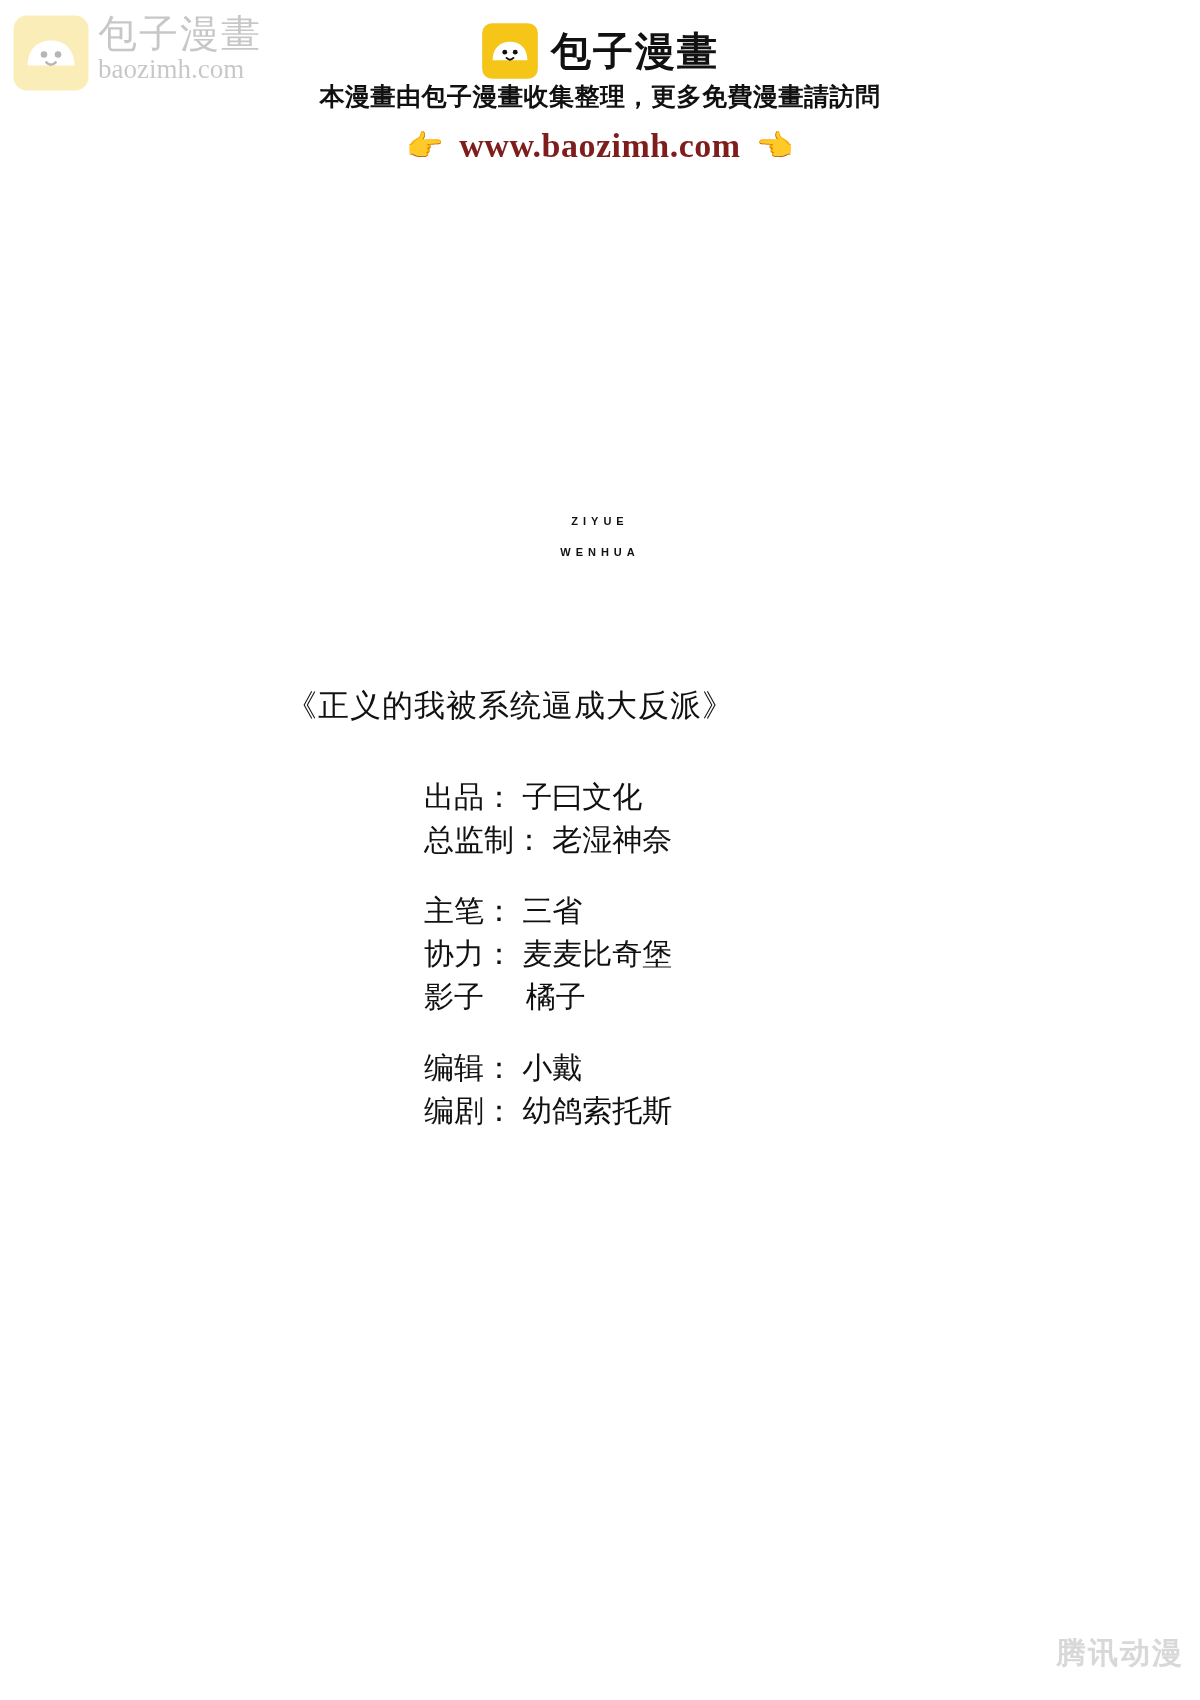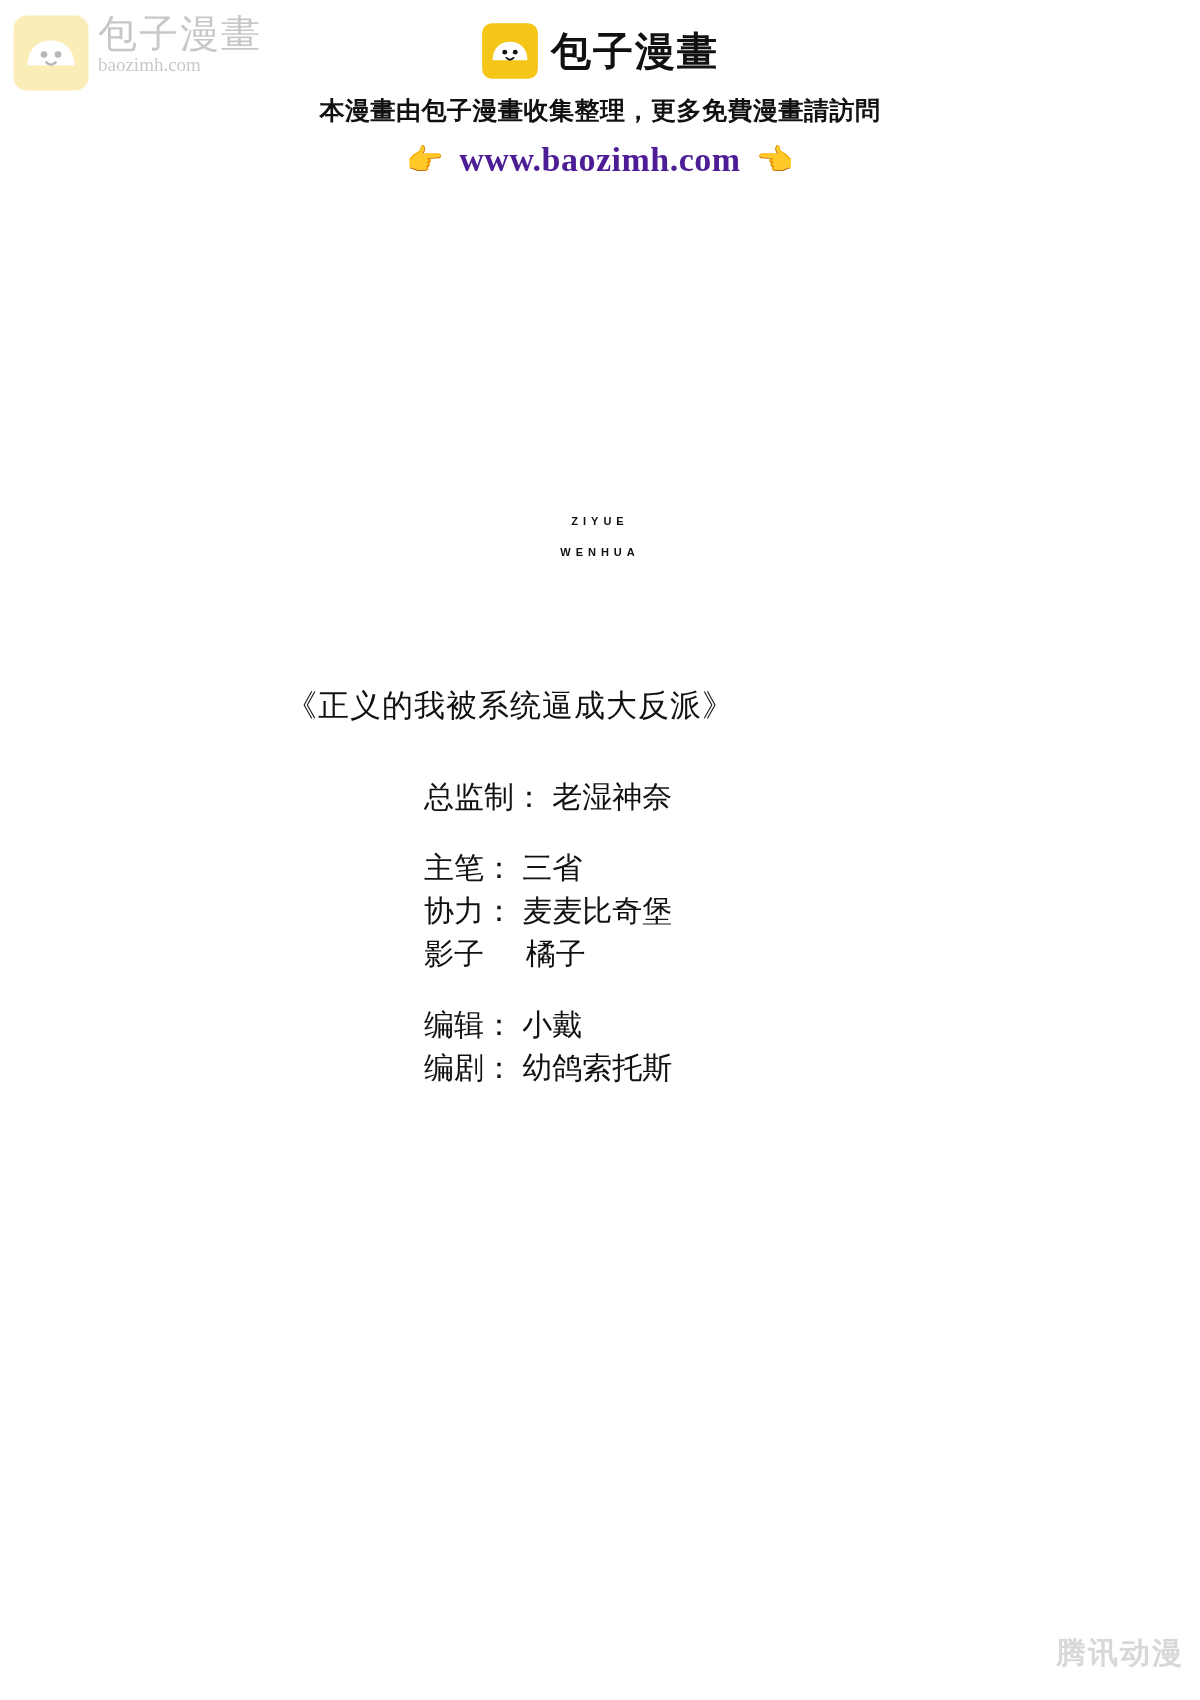--- a/index.html
+++ b/index.html
@@ -37,21 +37,21 @@
     justify-content: center;
   }
   .wm-topleft .wm-cn {
     font-size: 39px;
     letter-spacing: 2px;
     line-height: 1.05;
     color: #4a4a4a;
     white-space: nowrap;
   }
   .wm-topleft .wm-url {
-    font-size: 19px;
+    font-size: 27px;
     line-height: 1.1;
     color: #4a4a4a;
     white-space: nowrap;
     font-family: "Liberation Serif", serif;
   }
 
   
   .header {
     position: absolute;
     left: 0;
@@ -69,38 +69,37 @@
     width: 58px;
     height: 58px;
   }
   .header .brand-name {
     font-size: 40px;
     font-weight: bold;
     letter-spacing: 2px;
     color: #111;
   }
   .header .tagline {
-    margin-top: 14px;
     font-size: 25px;
     font-weight: bold;
     color: #111;
     letter-spacing: 0.5px;
   }
   .header .url-row {
     margin-top: 14px;
     display: flex;
     align-items: center;
     justify-content: center;
     gap: 16px;
   }
   .header .url-text {
     font-size: 34px;
     font-weight: bold;
     font-family: "Liberation Serif", serif;
-    color: #4c1d95;
+    color: #7f1d1d;
     letter-spacing: 0.5px;
   }
   .hand {
     font-size: 30px;
     line-height: 1;
   }
 
   
   .studio {
     position: absolute;
@@ -205,20 +204,21 @@
 
 <div class="studio">
   <div class="studio-pin">ZIYUE</div>
   <div class="studio-pin">WENHUA</div>
 </div>
 
 <div class="title-line">《正义的我被系统逼成大反派》</div>
 
 <div class="credits">
   <div class="grp">
+    <div class="row">出品： 子曰文化</div>
     <div class="row">总监制： 老湿神奈</div>
   </div>
   <div class="grp">
     <div class="row">主笔： 三省</div>
     <div class="row">协力： 麦麦比奇堡</div>
     <div class="row">影子     橘子</div>
   </div>
   <div class="grp">
     <div class="row">编辑： 小戴</div>
     <div class="row">编剧： 幼鸽索托斯</div>

